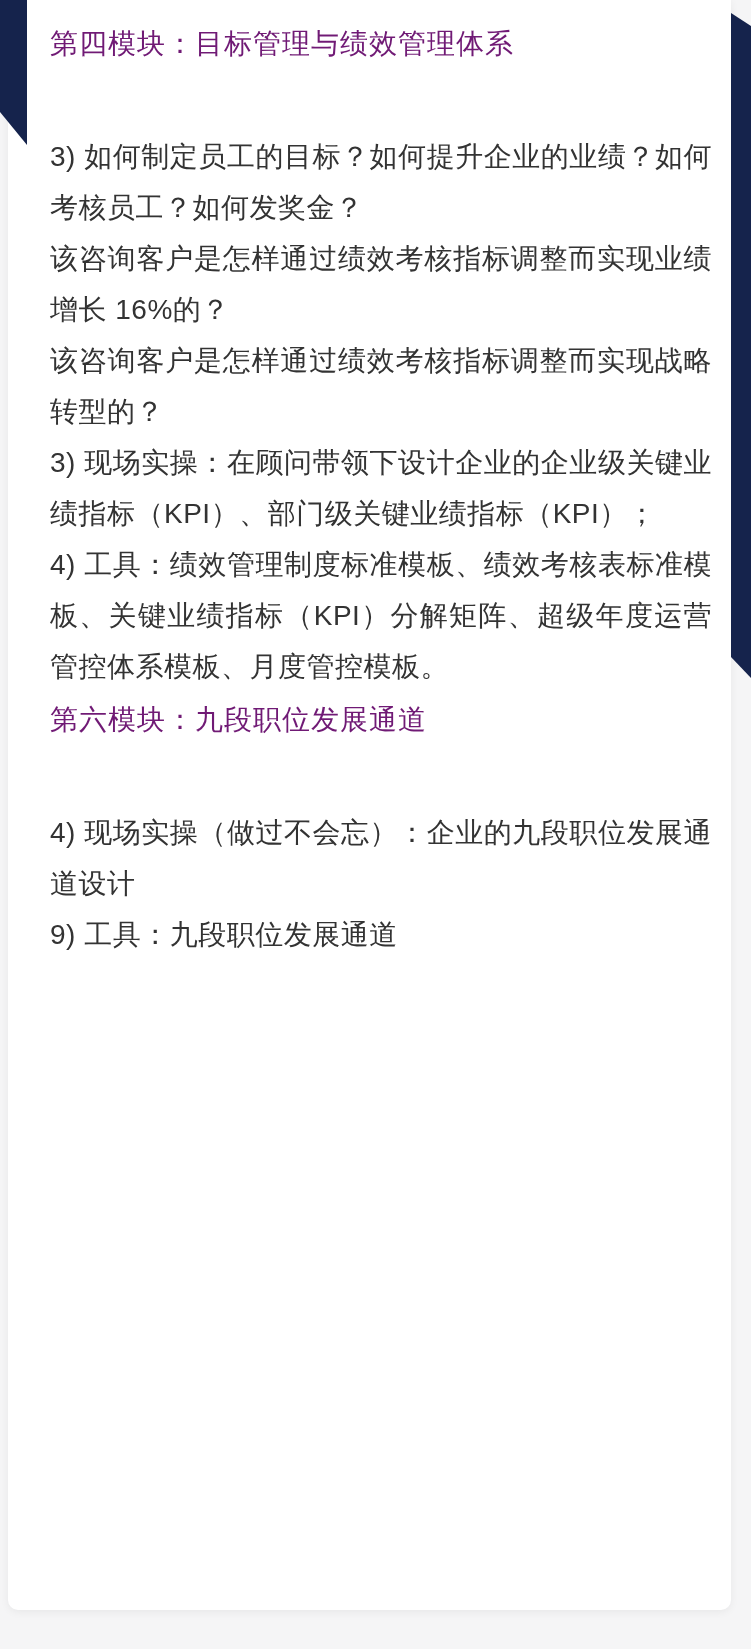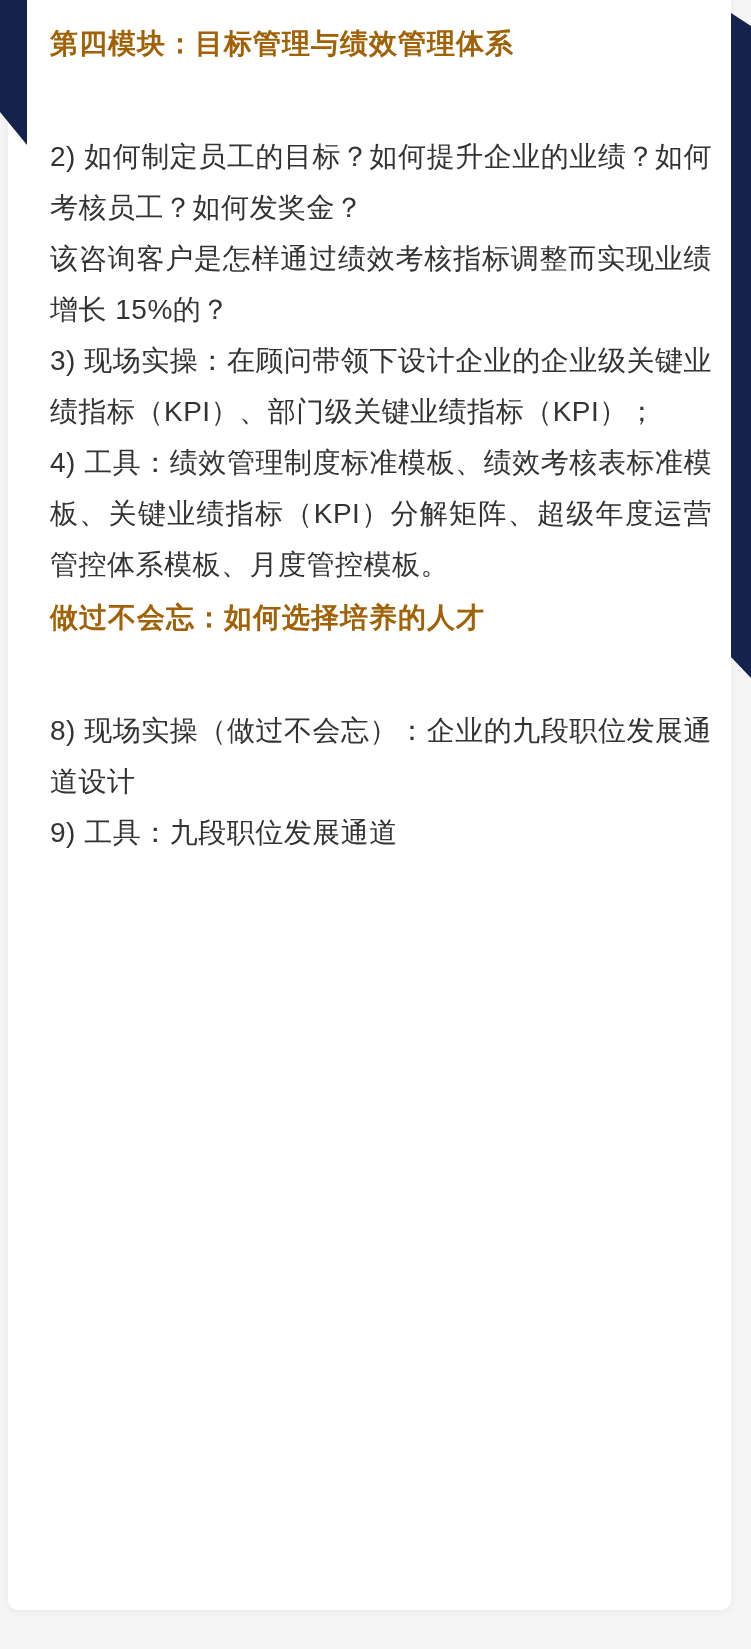--- a/index.html
+++ b/index.html
@@ -44,22 +44,22 @@
     width: 20px;
     height: 665px;
     background: #15234c;
     clip-path: polygon(0 0, 100% 13px, 100% 100%, 0 calc(100% - 21px));
     z-index: 3;
   }
   .module-heading {
     margin: 6px 0 65px 0;
     font-size: 28px;
     line-height: 44px;
-    font-weight: bold;
-    color: #a16207;
+    font-weight: normal;
+    color: #701a75;
     letter-spacing: 1px;
   }
   section.module:first-of-type .module-heading {
     margin-top: 0;
   }
   .module p {
     margin: 0;
     font-size: 28px;
     line-height: 51px;
     color: #333333;
@@ -72,27 +72,28 @@
 
 <div class="stage">
 
   <div class="ribbon-left"></div>
   <div class="ribbon-right"></div>
 
   <div class="card">
 
     <section class="module">
       <h2 class="module-heading">第四模块：目标管理与绩效管理体系</h2>
-      <p>2) 如何制定员工的目标？如何提升企业的业绩？如何考核员工？如何发奖金？</p>
-      <p>该咨询客户是怎样通过绩效考核指标调整而实现业绩增长 15%的？</p>
+      <p>3) 如何制定员工的目标？如何提升企业的业绩？如何考核员工？如何发奖金？</p>
+      <p>该咨询客户是怎样通过绩效考核指标调整而实现业绩增长 16%的？</p>
+      <p>该咨询客户是怎样通过绩效考核指标调整而实现战略转型的？</p>
       <p>3) 现场实操：在顾问带领下设计企业的企业级关键业绩指标（KPI）、部门级关键业绩指标（KPI）；</p>
       <p>4) 工具：绩效管理制度标准模板、绩效考核表标准模板、关键业绩指标（KPI）分解矩阵、超级年度运营管控体系模板、月度管控模板。</p>
     </section>
 
 
     <section class="module">
-      <h2 class="module-heading">做过不会忘：如何选择培养的人才</h2>
-      <p>8) 现场实操（做过不会忘）：企业的九段职位发展通道设计</p>
+      <h2 class="module-heading">第六模块：九段职位发展通道</h2>
+      <p>4) 现场实操（做过不会忘）：企业的九段职位发展通道设计</p>
       <p>9) 工具：九段职位发展通道</p>
     </section>
 
   </div>
 </div>
 
 </body></html>

